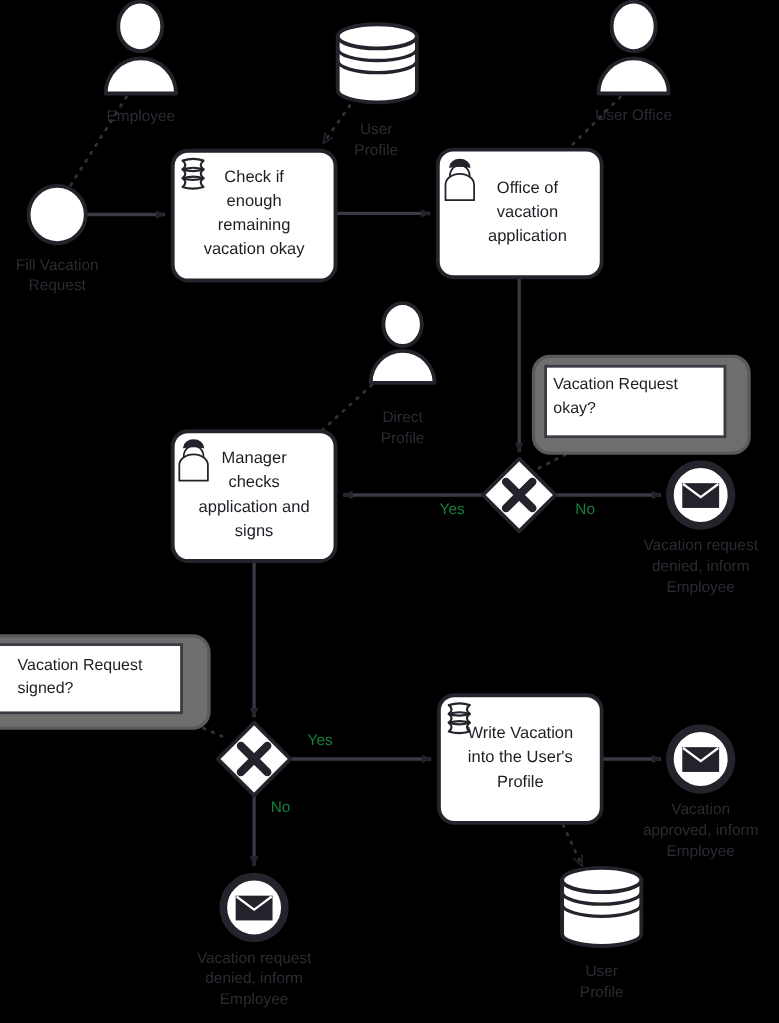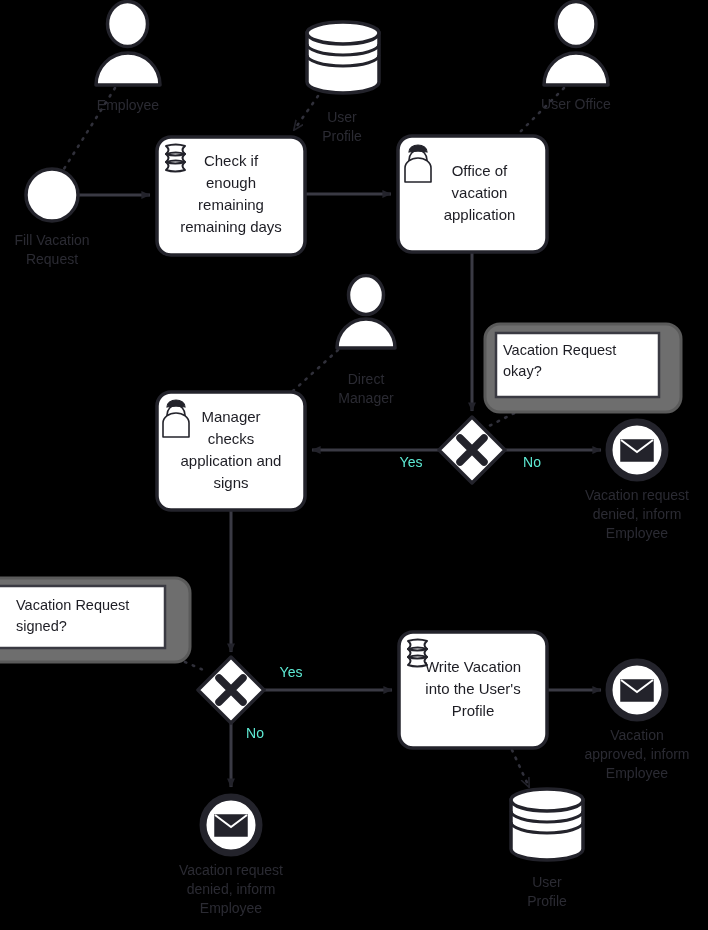--- a/index.html
+++ b/index.html
@@ -48,21 +48,21 @@
     position: absolute;
     color: #1d1d24;
     font-family: "Liberation Sans", sans-serif;
     font-size: 14.5px;
     line-height: 21px;
     text-align: left;
     white-space: pre-line;
   }
   .flow-label {
     position: absolute;
-    color: #5eead4;
+    color: #15803d;
     font-family: "Liberation Sans", sans-serif;
     font-size: 14px;
     line-height: 17px;
     text-align: center;
   }
 </style>
 </head>
 <body>
 
 <div id="canvas">
@@ -207,21 +207,21 @@
 
     <g>
       <rect x="-16" y="578" width="206" height="84" rx="15" ry="15" fill="#6e6e6e" stroke="#5a5a5a" stroke-width="3"></rect>
       <rect x="-8" y="586" width="173" height="62" fill="#ffffff" stroke="#3a3a42" stroke-width="2.5"></rect>
     </g>
   </svg>
 
   <div class="task-text" style="left:157px; top:150px; width:148px;">Check if
 enough
 remaining
-remaining days</div>
+vacation okay</div>
 
   <div class="task-text" style="left:412px; top:160px; width:135px;">Office of
 vacation
 application</div>
 
   <div class="task-text" style="left:157px; top:406px; width:148px;">Manager
 checks
 application and
 signs</div>
 
@@ -248,21 +248,21 @@
 
   <div class="node-label" style="left:159px; top:861px; width:144px;">Vacation request
 denied, inform
 Employee</div>
 
   <div class="node-label" style="left:88px; top:96px; width:80px;">Employee</div>
 
   <div class="node-label" style="left:530px; top:95px; width:92px;">User Office</div>
 
   <div class="node-label" style="left:322px; top:370px; width:88px;">Direct
-Manager</div>
+Profile</div>
 
   <div class="node-label" style="left:303px; top:108px; width:78px;">User
 Profile</div>
 
   <div class="node-label" style="left:508px; top:873px; width:78px;">User
 Profile</div>
 
   <div class="flow-label" style="left:383px; top:454px; width:56px;">Yes</div>
 
   <div class="flow-label" style="left:506px; top:454px; width:52px;">No</div>

